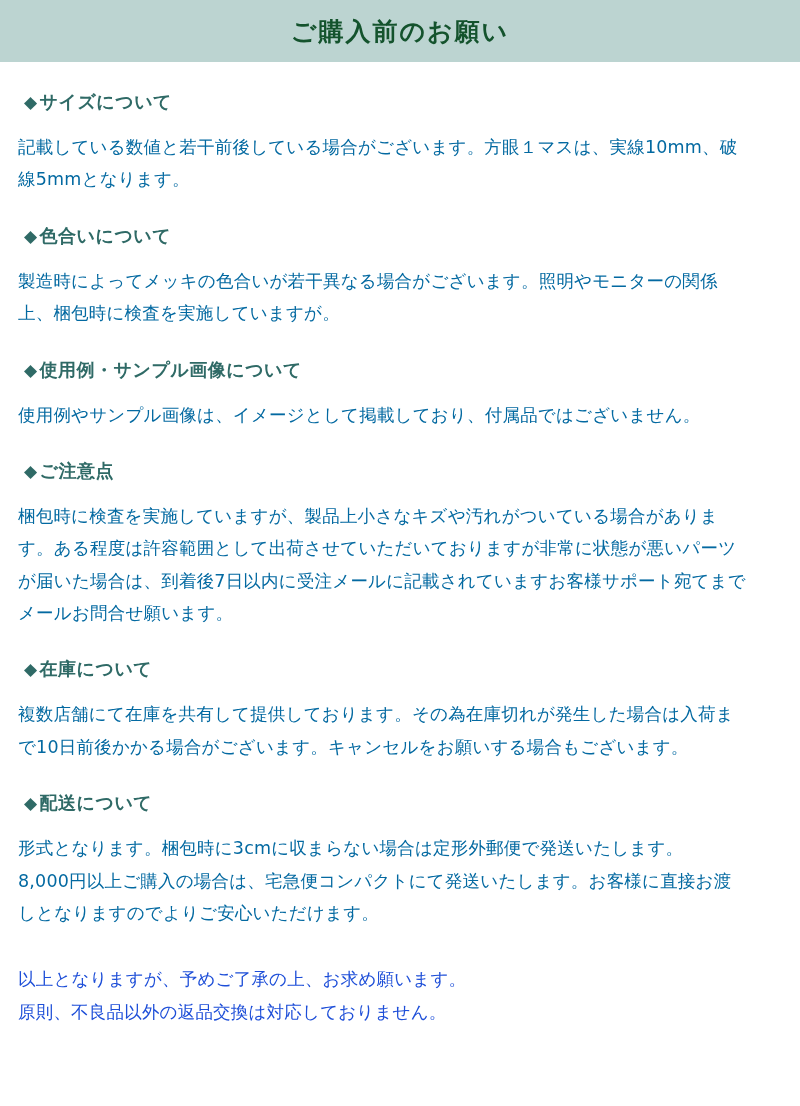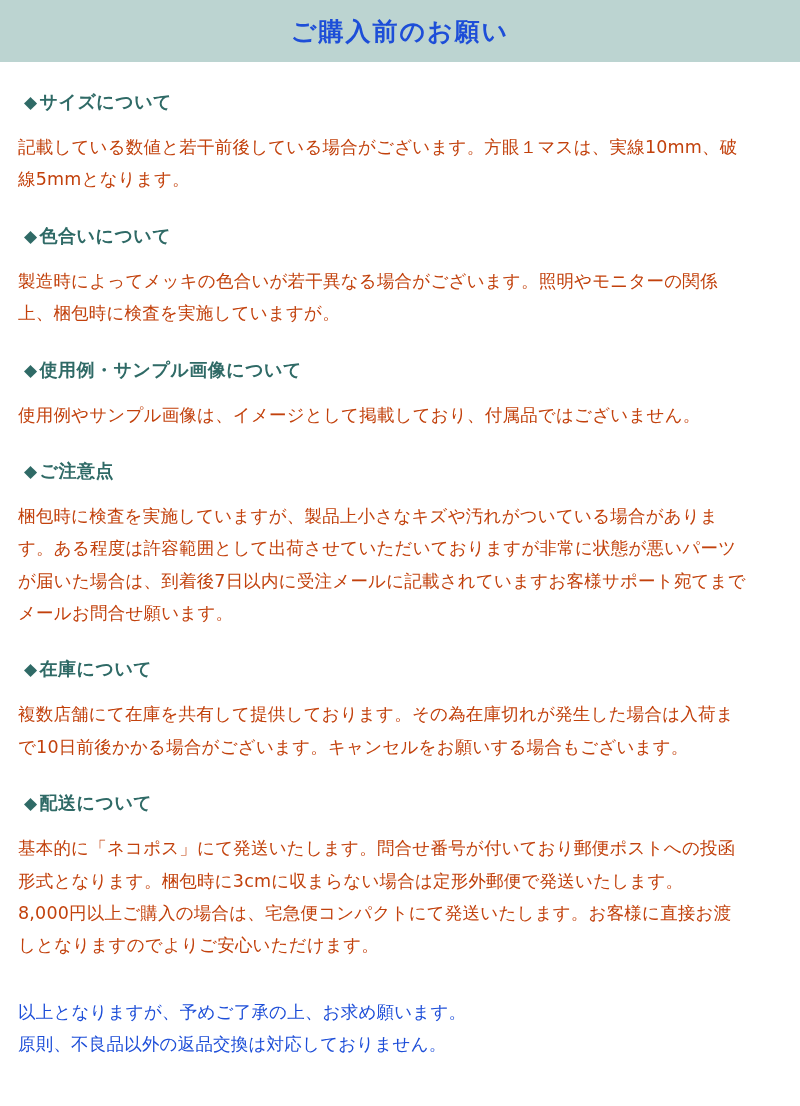--- a/index.html
+++ b/index.html
@@ -22,21 +22,21 @@
     position: relative;
   }
   .header-band {
     background: #bcd4d1;
     height: 62px;
     display: flex;
     align-items: center;
     justify-content: center;
   }
   .header-title {
-    color: #1d4ed8;
+    color: #14532d;
     font-size: 25px;
     font-weight: bold;
     letter-spacing: 2px;
     line-height: 1;
   }
   .content {
     padding: 0 16px 18px 16px;
     box-sizing: border-box;
   }
   .section {
@@ -53,21 +53,21 @@
   }
   .diamond {
     color: #2f6a66;
     font-size: 17px;
     margin-right: 2px;
     line-height: 1;
   }
   .section-body {
     font-size: 17.5px;
     line-height: 1.85;
-    color: #c2410c;
+    color: #0369a1;
     margin: 17px 0 0 2px;
     letter-spacing: 0.2px;
   }
   .section-body p {
     margin: 0;
   }
   .footer-note {
     font-size: 17.5px;
     line-height: 1.85;
     color: #1d4ed8;
@@ -144,21 +144,20 @@
         <p>で10日前後かかる場合がございます。キャンセルをお願いする場合もございます。</p>
       </div>
     </div>
 
     <div class="section">
       <div class="section-heading">
         <span class="diamond">◆</span>
         <span>配送について</span>
       </div>
       <div class="section-body">
-        <p>基本的に「ネコポス」にて発送いたします。問合せ番号が付いており郵便ポストへの投函</p>
         <p>形式となります。梱包時に3cmに収まらない場合は定形外郵便で発送いたします。</p>
         <p>8,000円以上ご購入の場合は、宅急便コンパクトにて発送いたします。お客様に直接お渡</p>
         <p>しとなりますのでよりご安心いただけます。</p>
       </div>
     </div>
 
     <div class="footer-note">
       <p>以上となりますが、予めご了承の上、お求め願います。</p>
       <p>原則、不良品以外の返品交換は対応しておりません。</p>
     </div>

